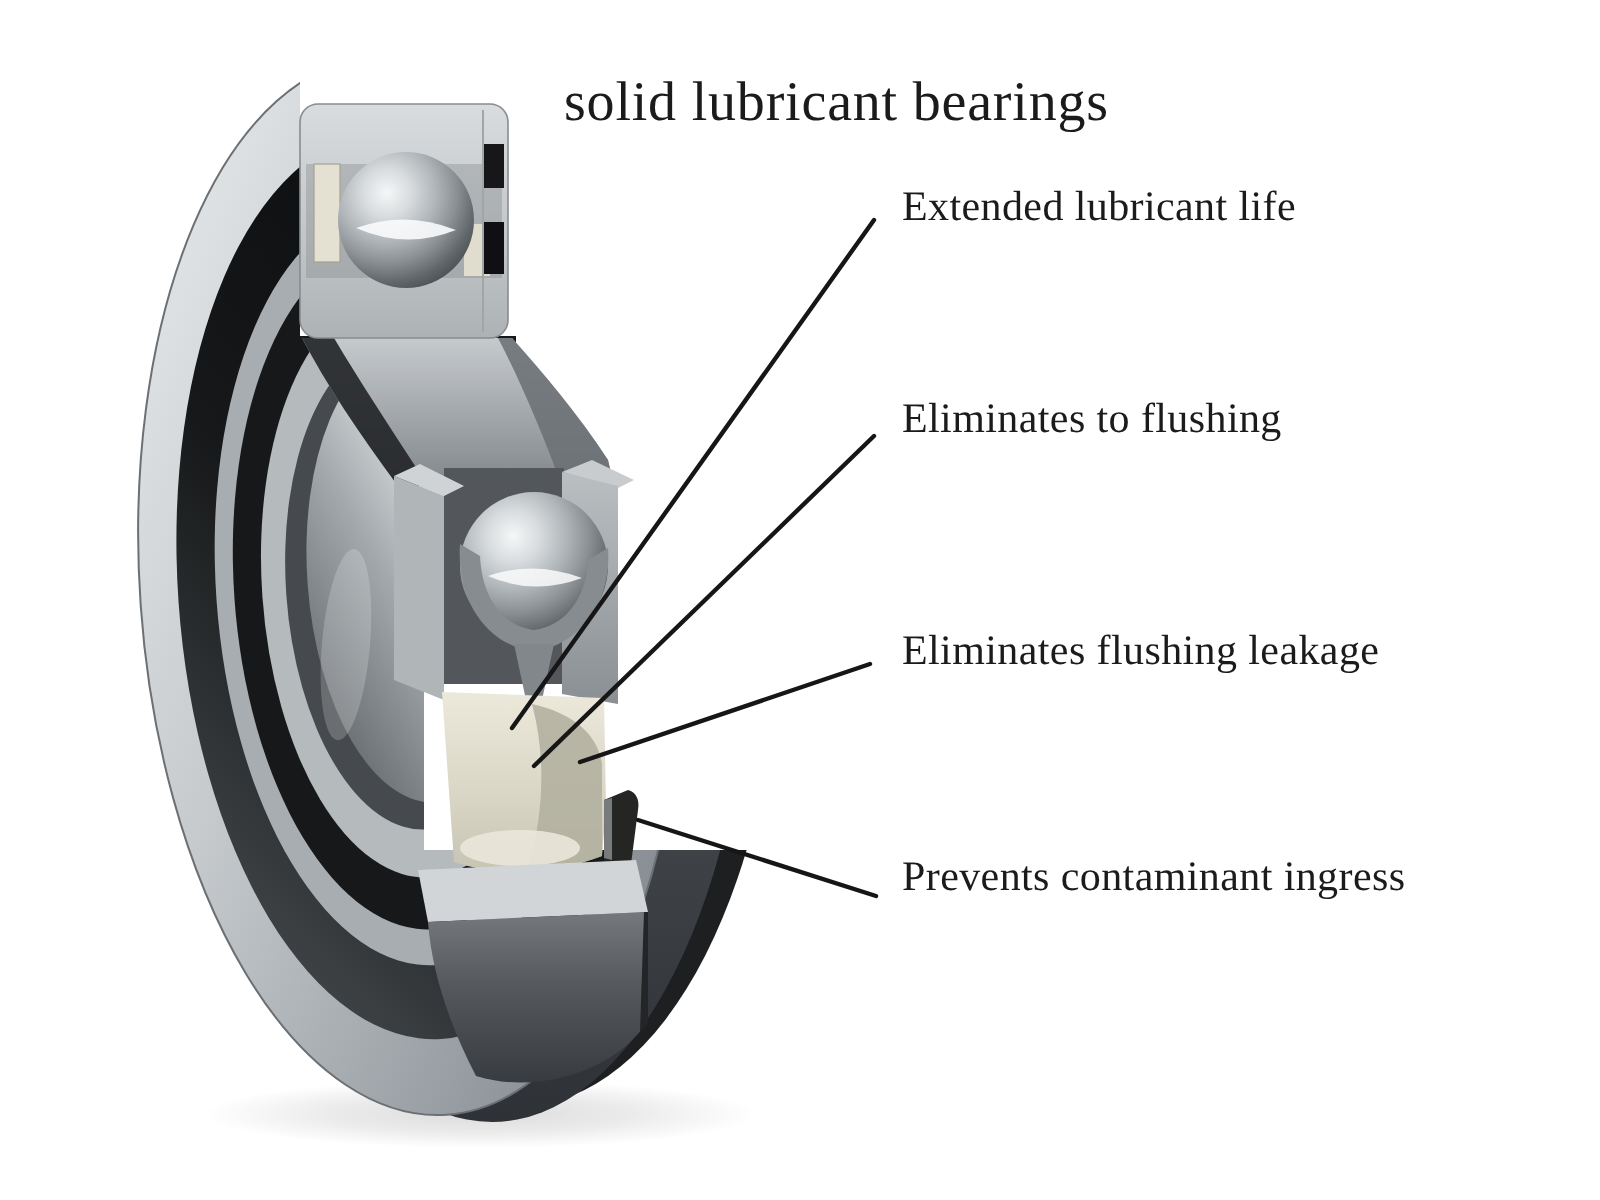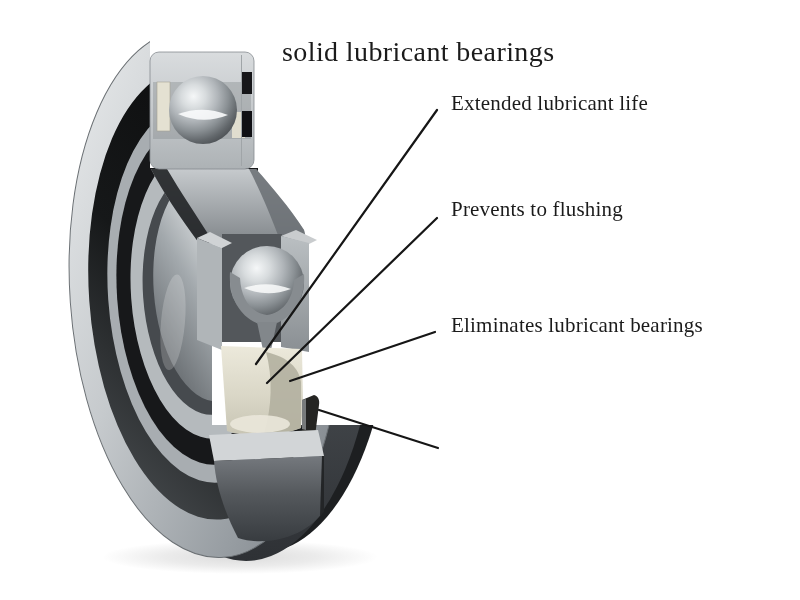--- a/index.html
+++ b/index.html
@@ -156,16 +156,17 @@
     <g stroke="#161616" stroke-width="2.2" stroke-linecap="round">
       <line x1="437" y1="110" x2="256" y2="364"></line>
       <line x1="437" y1="218" x2="267" y2="383"></line>
       <line x1="435" y1="332" x2="290" y2="381"></line>
       <line x1="438" y1="448" x2="319" y2="410"></line>
     </g>
   </svg>
 
   <div class="title">solid lubricant bearings</div>
   <div class="callout c0">Extended lubricant life</div>
-  <div class="callout c1">Prevents to flushing</div>
-  <div class="callout c2">Eliminates lubricant bearings</div>
+  <div class="callout c1">Eliminates to flushing</div>
+  <div class="callout c2">Eliminates flushing leakage</div>
+  <div class="callout c3">Prevents contaminant ingress</div>
 
 </div>
 
 </body></html>

